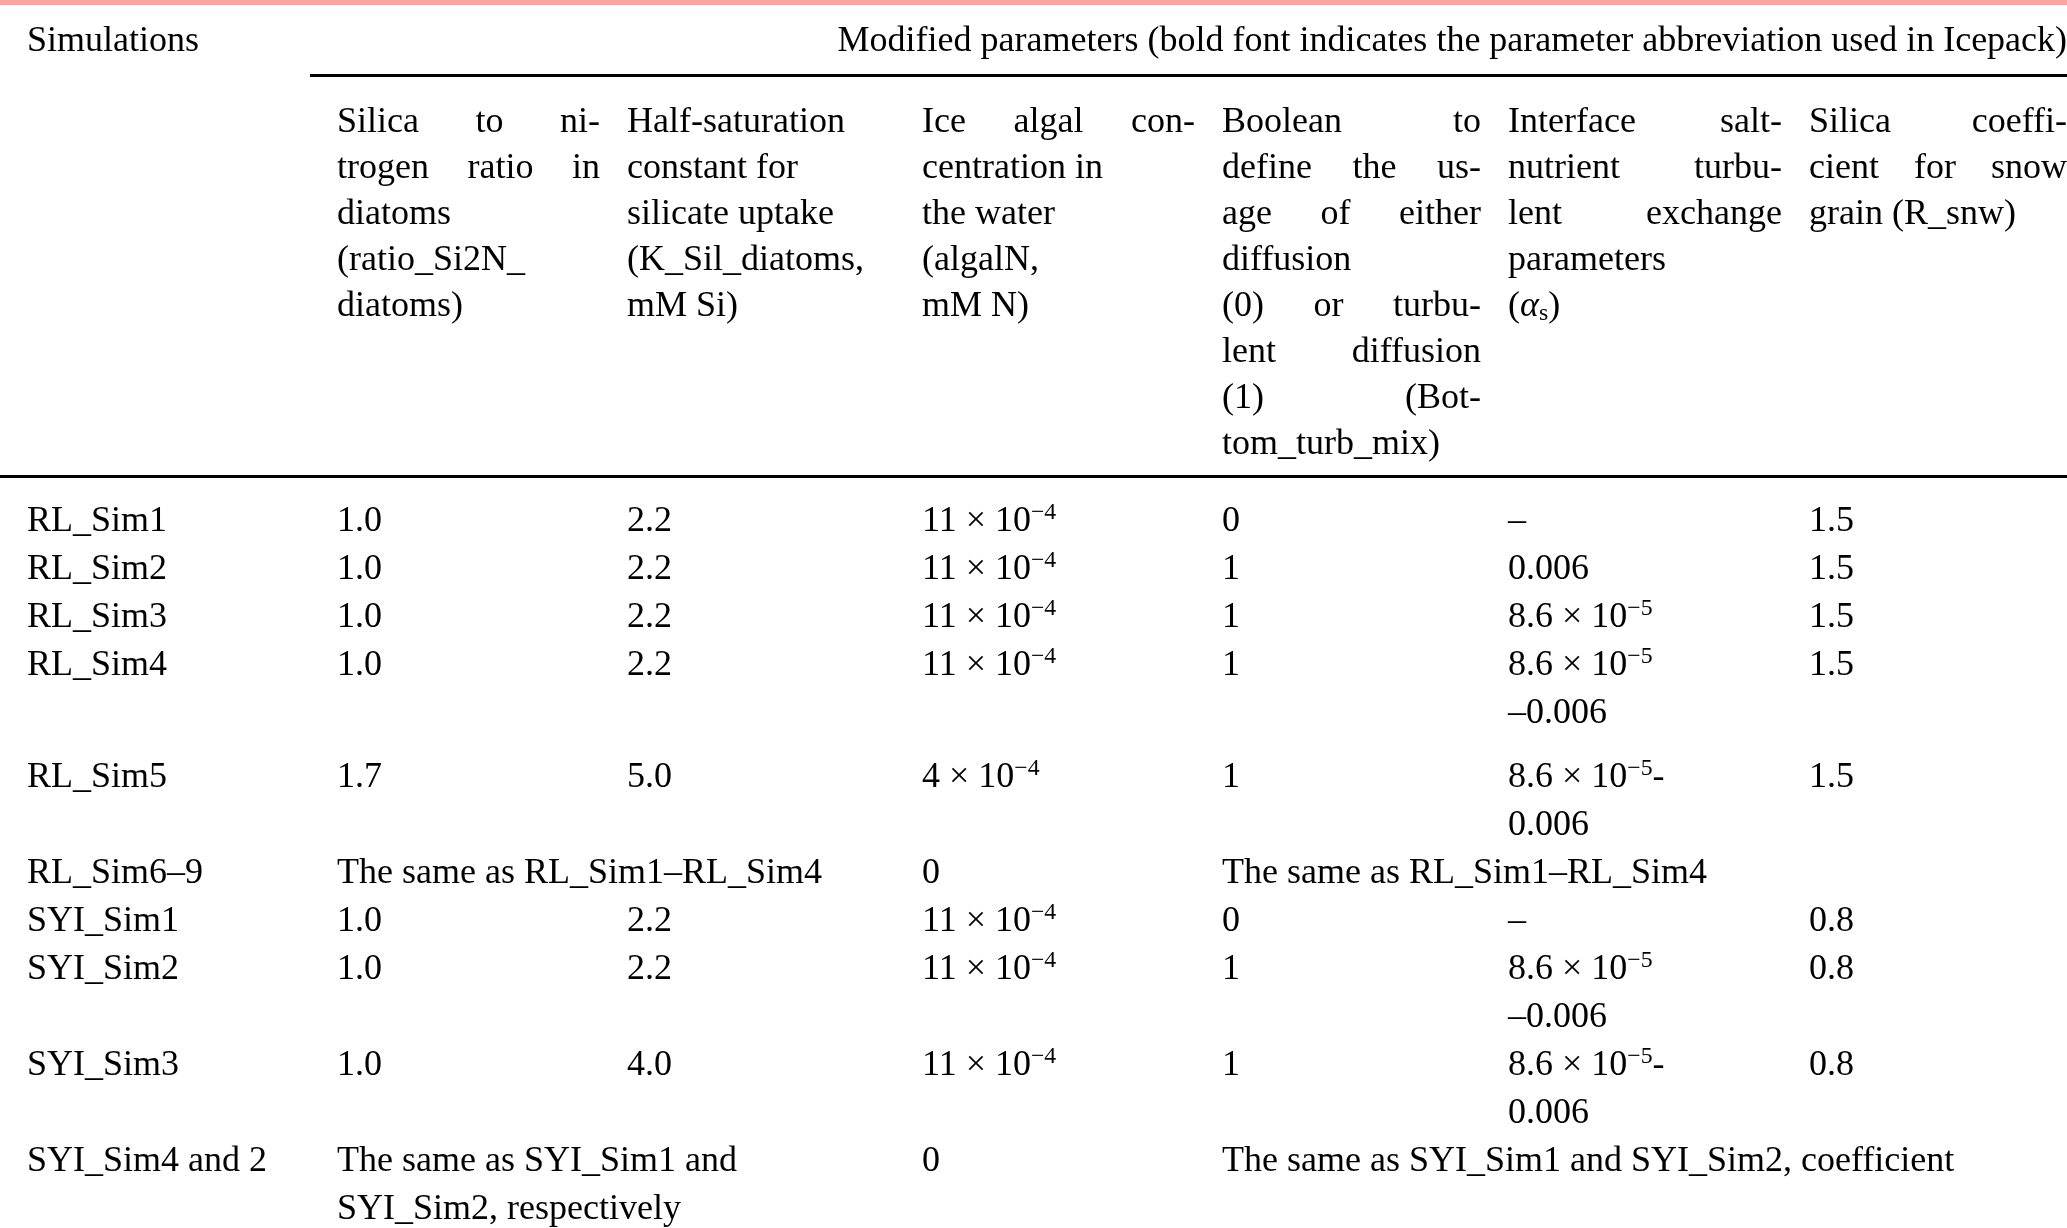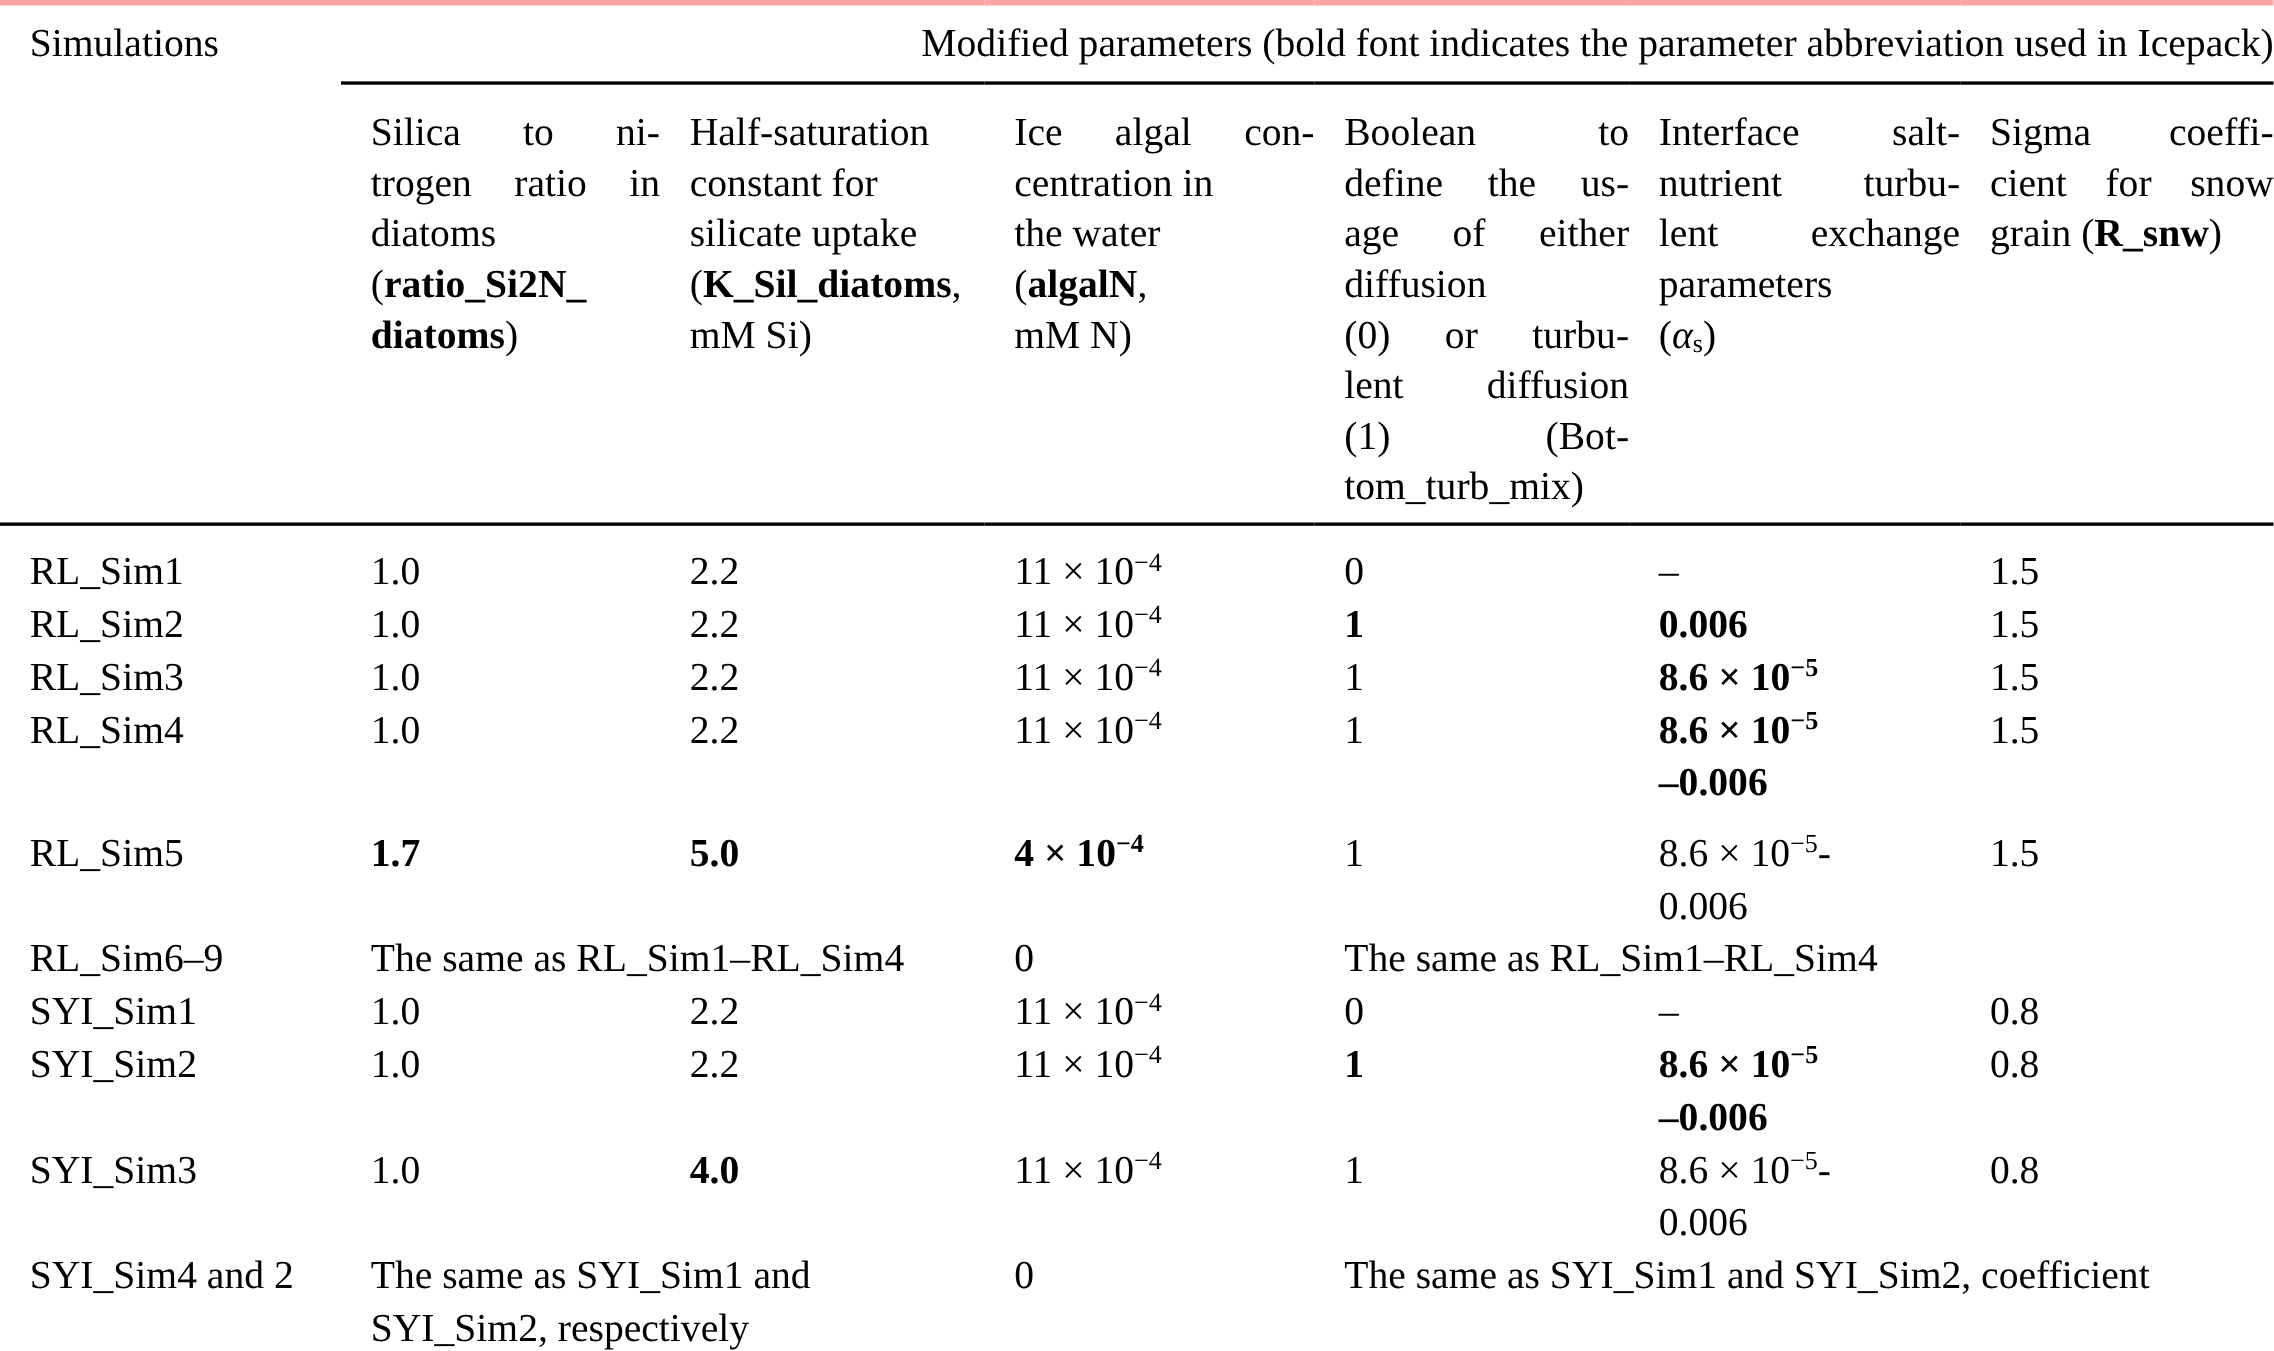--- a/index.html
+++ b/index.html
@@ -18,21 +18,21 @@
   }
   .title-cell{padding-top:10px;padding-bottom:10px;line-height:49px}
   .spanner{border-bottom:3px solid #000;text-align:right;padding-left:27px}
   tr.param-header-row td{
     padding-top:20px;padding-bottom:10px;line-height:46px;
     border-bottom:3px solid #000;
   }
   .ln{text-align:left}
   .jl{text-align:justify;text-align-last:justify}
   .ctr{text-align:center}
-  .b{font-weight:bold}
+  .b{font-weight:normal}
   .i{font-style:italic}
   .sup{font-size:0.66em;vertical-align:0.52em;line-height:0}
   .sub{font-size:0.66em;vertical-align:-0.18em;line-height:0}
   tbody tr:first-child td{padding-top:17px}
   tbody tr:nth-child(5) td{padding-top:16px}
   tbody tr:last-child td{padding-bottom:6px}
 </style>
 </head>
 <body>
 
@@ -85,21 +85,21 @@
           <div class="ln"><span>tom_turb_mix)</span></div>
         </td>
       <td>
           <div class="ln jl"><span>Interface salt-</span></div>
           <div class="ln jl"><span>nutrient turbu-</span></div>
           <div class="ln jl"><span>lent exchange</span></div>
           <div class="ln"><span>parameters</span></div>
           <div class="ln"><span>(</span><span class="i">α</span><span class="sub">s</span><span>)</span></div>
         </td>
       <td>
-          <div class="ln jl"><span>Sigma coeffi-</span></div>
+          <div class="ln jl"><span>Silica coeffi-</span></div>
           <div class="ln jl"><span>cient for snow</span></div>
           <div class="ln"><span>grain (</span><span class="b">R_snw</span><span>)</span></div>
         </td>
     </tr>
   </thead>
   <tbody>
       <tr>
         <td>
           <div class="ln"><span>RL_Sim1</span></div>
         </td>

